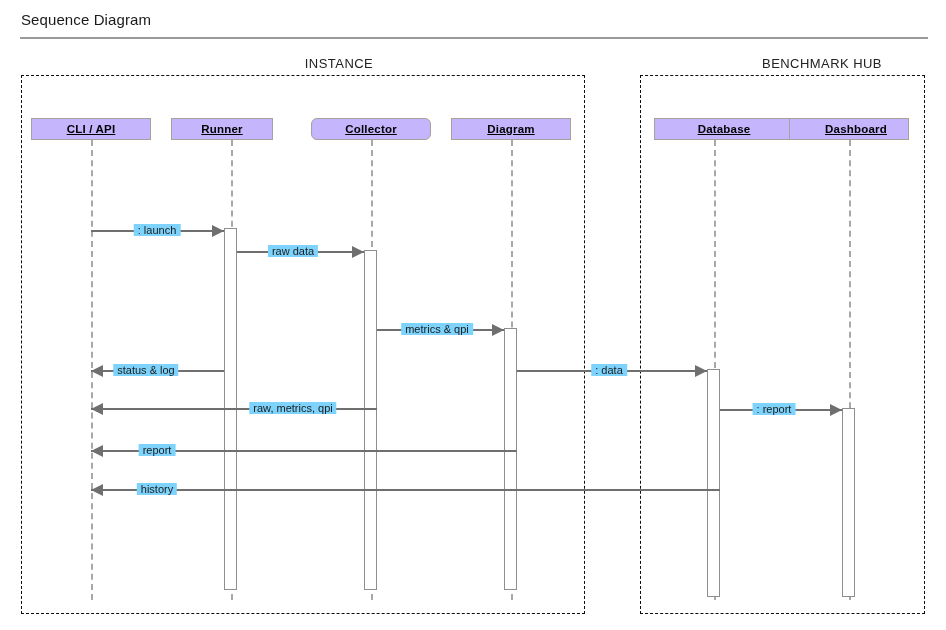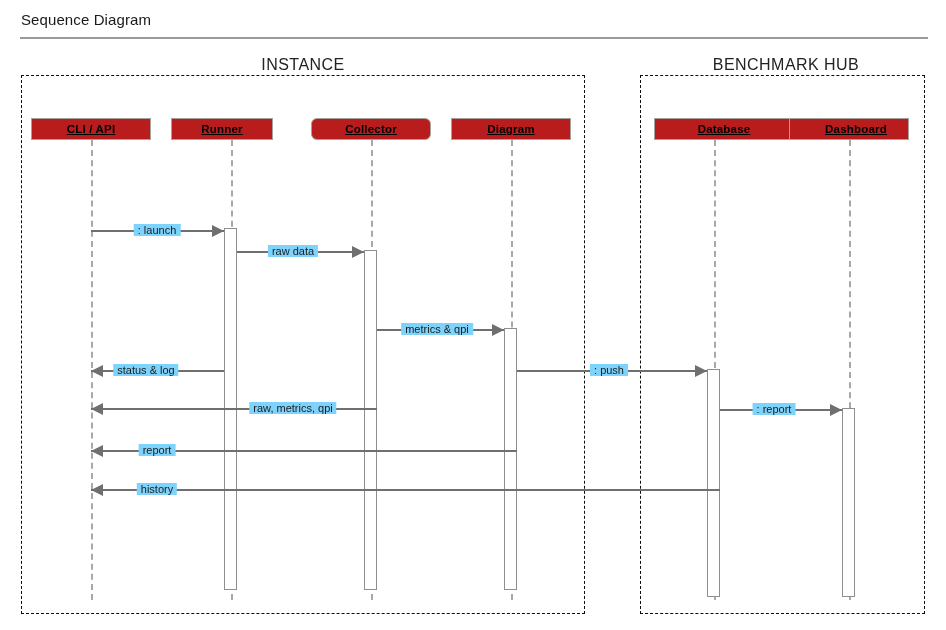--- a/index.html
+++ b/index.html
@@ -25,42 +25,43 @@
   #title-rule {
     position: absolute;
     left: 20px;
     top: 37px;
     width: 908px;
     height: 2px;
     background: #9a9a9a;
   }
   .frame-label {
     position: absolute;
-    font-size: 16px;
+    font-size: 13px;
     color: #222;
     letter-spacing: 0.45px;
     white-space: nowrap;
     transform: translateX(-50%);
+    margin-left: 36px;
   }
   .frame {
     position: absolute;
     border: 1.6px dashed #0d0d0d;
     box-sizing: border-box;
     background: transparent;
   }
   .lifeline {
     position: absolute;
     width: 0;
     border-left: 2px dashed #a8a8a8;
     box-sizing: border-box;
   }
   .actor-box {
     position: absolute;
     height: 22px;
-    background: #b91c1c;
+    background: #c4b5fd;
     border: 1.6px solid #a6a29b;
     box-sizing: border-box;
     display: flex;
     align-items: center;
     justify-content: center;
   }
   .actor-box span {
     font-size: 11.5px;
     font-weight: bold;
     color: #000;
@@ -149,21 +150,21 @@
 <div class="arrow-head right" style="left: 212px; top: 225px;"></div>
 <div class="msg-label" style="left: 157px; top: 230px;">: launch</div>
 <div class="msg-line" style="left: 237px; top: 251px; width: 127px;"></div>
 <div class="arrow-head right" style="left: 352px; top: 246px;"></div>
 <div class="msg-label" style="left: 293px; top: 251px;">raw data</div>
 <div class="msg-line" style="left: 377px; top: 329px; width: 127px;"></div>
 <div class="arrow-head right" style="left: 492px; top: 324px;"></div>
 <div class="msg-label" style="left: 437px; top: 329px;">metrics &amp; qpi</div>
 <div class="msg-line" style="left: 517px; top: 370px; width: 190px;"></div>
 <div class="arrow-head right" style="left: 695px; top: 365px;"></div>
-<div class="msg-label" style="left: 609px; top: 370px;">: push</div>
+<div class="msg-label" style="left: 609px; top: 370px;">: data</div>
 <div class="msg-line" style="left: 91px; top: 370px; width: 133px;"></div>
 <div class="arrow-head left" style="left: 91px; top: 365px;"></div>
 <div class="msg-label" style="left: 146px; top: 370px;">status &amp; log</div>
 <div class="msg-line" style="left: 720px; top: 409px; width: 122px;"></div>
 <div class="arrow-head right" style="left: 830px; top: 404px;"></div>
 <div class="msg-label" style="left: 774px; top: 409px;">: report</div>
 <div class="msg-line" style="left: 91px; top: 408px; width: 286px;"></div>
 <div class="arrow-head left" style="left: 91px; top: 403px;"></div>
 <div class="msg-label" style="left: 293px; top: 408px;">raw, metrics, qpi</div>
 <div class="msg-line" style="left: 91px; top: 450px; width: 426px;"></div>

